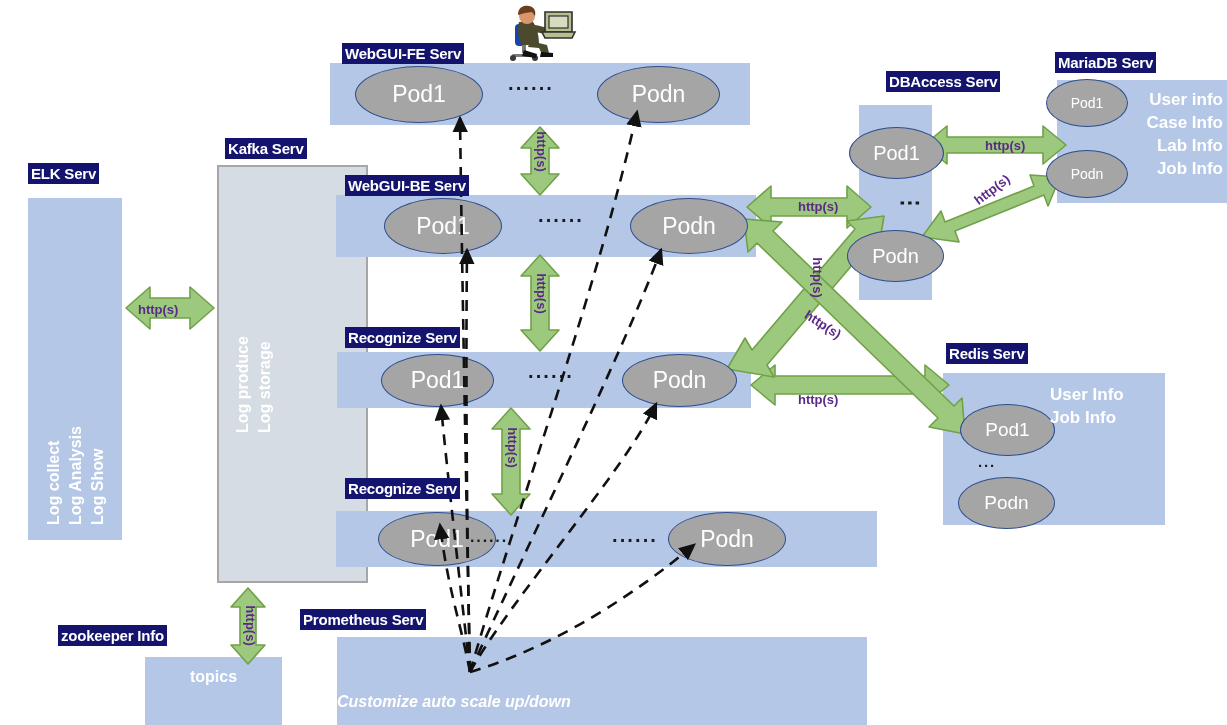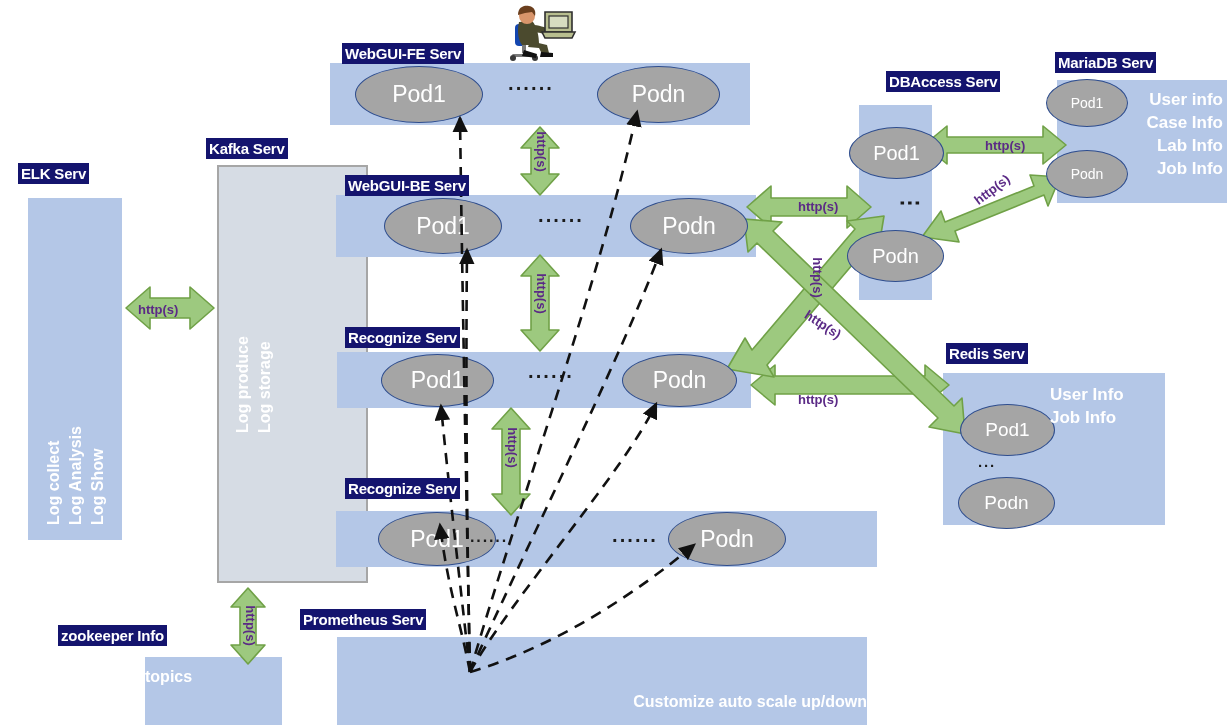--- a/index.html
+++ b/index.html
@@ -144,34 +144,34 @@
       <polygon points="922,237 941,211 945,222 1034,186 1030,175 1060,177 1048,206 1044,195 955,231 959,242"></polygon>
 
       <polygon points="751,385 775,365 775,376 925,376 925,365 949,385 925,405 925,394 775,394 775,405"></polygon>
 
       <polygon points="727,369 745,338 752,350 855,229 847,221 884,216 878,252 870,244 767,365 774,377"></polygon>
 
       <polygon points="744,219 782,222 773,231 954,406 962,398 965,434 929,427 938,418 757,243 748,252"></polygon>
     </g>
   </svg>
 
-  <div class="svc-tag" style="left:18px; top:163px;">ELK Serv</div>
+  <div class="svc-tag" style="left:28px; top:163px;">ELK Serv</div>
   <div class="box" style="left:28px; top:198px; width:94px; height:342px;"></div>
   <div class="wlabel vert" style="left:43px; top:525px; text-align:left;">Log collect
 Log Analysis
 Log Show</div>
 
-  <div class="svc-tag" style="left:206px; top:138px;">Kafka Serv</div>
+  <div class="svc-tag" style="left:225px; top:138px;">Kafka Serv</div>
   <div class="box box-kafka" style="left:217px; top:165px; width:151px; height:418px;"></div>
   <div class="wlabel vert" style="left:232px; top:433px; text-align:left;">Log produce
 Log storage</div>
 
   <div class="svc-tag" style="left:58px; top:625px;">zookeeper Info</div>
   <div class="box" style="left:145px; top:657px; width:137px; height:68px;"></div>
-  <div class="wlabel" style="left:145px; top:666px; width:137px; text-align:left;">topics</div>
+  <div class="wlabel" style="left:145px; top:666px; width:137px; text-align:center;">topics</div>
 
   <div class="svc-tag" style="left:342px; top:43px;">WebGUI-FE Serv</div>
   <div class="band" style="left:330px; top:63px; width:420px; height:62px;"></div>
   <div class="pod" style="left:355px; top:66px; width:128px; height:57px;">Pod1</div>
   <div class="dots" style="left:508px; top:78px;">······</div>
   <div class="pod" style="left:597px; top:66px; width:123px; height:57px;">Podn</div>
 
   <div class="svc-tag" style="left:345px; top:175px;">WebGUI-BE Serv</div>
   <div class="band" style="left:336px; top:195px; width:420px; height:62px;"></div>
   <div class="pod" style="left:384px; top:198px; width:118px; height:56px;">Pod1</div>
@@ -186,21 +186,21 @@
 
   <div class="svc-tag" style="left:345px; top:478px;">Recognize Serv</div>
   <div class="band" style="left:336px; top:511px; width:541px; height:56px;"></div>
   <div class="pod" style="left:378px; top:512px; width:118px; height:54px;">Pod1</div>
   <div class="dots" style="left:470px; top:533px; font-size:16px;">······</div>
   <div class="dots" style="left:612px; top:530px;">······</div>
   <div class="pod" style="left:668px; top:512px; width:118px; height:54px;">Podn</div>
 
   <div class="svc-tag" style="left:300px; top:609px;">Prometheus Serv</div>
   <div class="box" style="left:337px; top:637px; width:530px; height:88px;"></div>
-  <div class="wlabel" style="left:337px; top:691px; width:530px; text-align:right;">Customize auto scale up/down</div>
+  <div class="wlabel" style="left:337px; top:691px; width:530px; text-align:left;font-style:italic;">Customize auto scale up/down</div>
 
   <div class="svc-tag" style="left:845px; top:71px;margin-left:41px;">DBAccess Serv</div>
   <div class="box" style="left:859px; top:105px; width:73px; height:195px;"></div>
   <div class="pod" style="left:849px; top:127px; width:95px; height:52px; font-size:20px;">Pod1</div>
   <div class="vdots" style="left:899px; top:192px; font-size:22px;">⋮</div>
   <div class="pod" style="left:847px; top:230px; width:97px; height:52px; font-size:20px;">Podn</div>
 
   <div class="svc-tag" style="left:1055px; top:52px;">MariaDB Serv</div>
   <div class="box" style="left:1057px; top:80px; width:172px; height:123px;"></div>
   <div class="pod small" style="left:1046px; top:79px; width:82px; height:48px;">Pod1</div>

